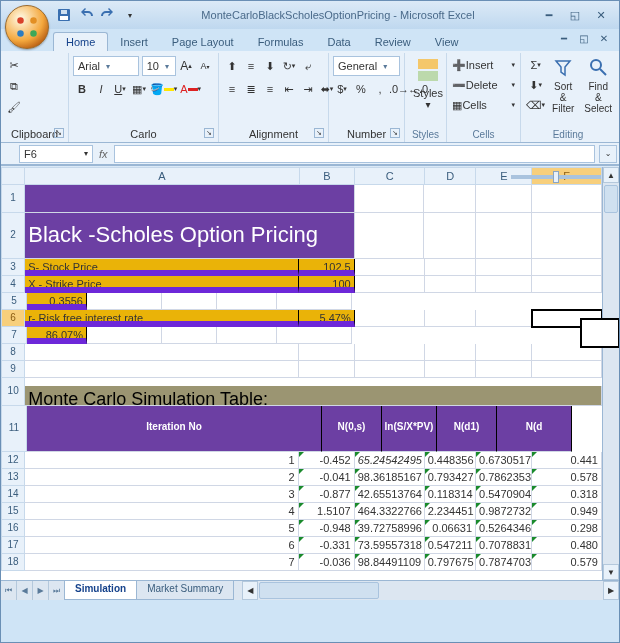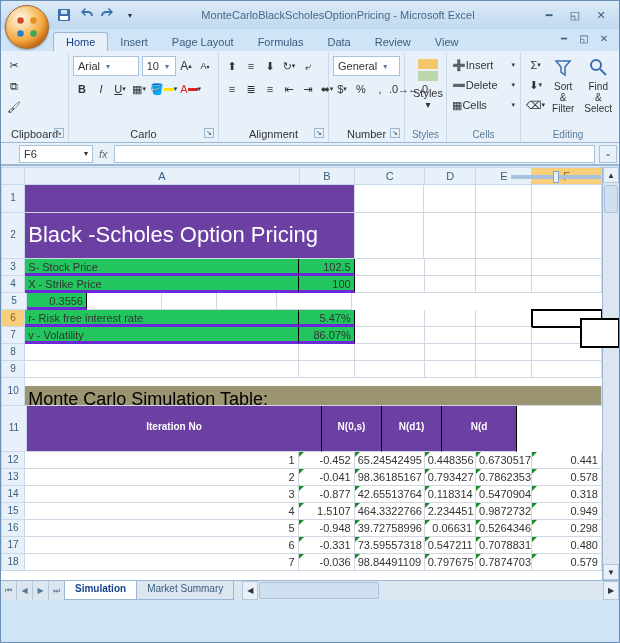--- a/index.html
+++ b/index.html
@@ -44,21 +44,21 @@
 .row.tall{height:46px}
 .row.med{height:28px}
 .rowhdr{width:26px;border:1px solid #c7d9eb;border-top:none;text-align:center;line-height:16px;color:#3a5d7d;background:#e8f1fa;font-size:10px}
 .row.tall .rowhdr{line-height:44px}
 .row.med .rowhdr{line-height:26px}
 .row.active .rowhdr{background:#f7cf7c;color:#8a5d13}
 .cell{border-right:1px solid #d0d7e5;border-bottom:1px solid #d0d7e5;padding:0 3px;overflow:hidden;white-space:nowrap;line-height:16px;font-size:11px}
 .row.tall .cell{line-height:44px}
 .c-purple{background:#6c3fa3;color:#fff}
 .c-olive{background:#9b9572}
-.c-olive-b{background:#22c55e;border-right:1px solid #000;border-bottom:3px solid #6d28d9}
+.c-olive-b{background:#eab308;border-right:1px solid #000;border-bottom:6px solid #6d28d9}
 .big-title{font-family:Arial;font-size:22px;color:#fff;line-height:40px;padding-bottom:3px}
 .hdr-txt{font-family:Arial;font-size:18px;color:#000;line-height:26px}
 .col-hdr-cell{background:#6c3fa3;color:#fff;text-align:center;font-weight:bold;border-right:1px solid #000;font-size:10px;display:flex;align-items:flex-end;justify-content:center;padding-bottom:2px}
 .num{text-align:right}
 .tick{position:relative}
 .tick:before{content:"";position:absolute;top:0;left:0;border-top:5px solid #1a8a2c;border-right:5px solid transparent}
 .selcell{outline:2px solid #000;outline-offset:-1px}
 .vscroll{width:17px;background:#dce6f1;border-left:1px solid #9bb7d4;display:flex;flex-direction:column}
 .vscroll .arr{height:16px;border:1px solid #b4c8dc;background:#e8f1fa;display:flex;align-items:center;justify-content:center;font-size:8px}
 .vscroll .thumb{margin:1px;background:#cfe0f0;border:1px solid #a9c3de;border-radius:2px}
@@ -353,21 +353,20 @@
             <div class="rowhdr">6</div>
             <div class="cell c-olive-b" style="width: 295px; font-family: Arial;">r-  Risk free interest rate</div>
             <div class="cell c-olive-b num" style="width: 60px;">5.47%</div>
             <div class="cell " style="width: 75px;"></div>
             <div class="cell " style="width: 55px;"></div>
             <div class="cell " style="width: 60px;"></div>
             <div class="cell selcell" style="width: 75px;"></div>
           </div>
           <div class="row ">
             <div class="rowhdr">7</div>
-            <div class="cell c-olive-b" style="width: 295px; font-family: Arial;">v - Volatility</div>
             <div class="cell c-olive-b num" style="width: 60px;">86.07%</div>
             <div class="cell " style="width: 75px;"></div>
             <div class="cell " style="width: 55px;"></div>
             <div class="cell " style="width: 60px;"></div>
             <div class="cell " style="width: 75px;"></div>
           </div>
           <div class="row ">
             <div class="rowhdr">8</div>
             <div class="cell " style="width: 295px;"></div>
             <div class="cell " style="width: 60px;"></div>
@@ -386,28 +385,29 @@
             <div class="cell " style="width: 75px;"></div>
           </div>
           <div class="row med">
             <div class="rowhdr">10</div>
             <div class="cell c-olive hdr-txt" style="width: 620px; margin-top: 8px;">Monte Carlo Simulation Table:</div>
           </div>
           <div class="row tall">
             <div class="rowhdr">11</div>
             <div class="cell col-hdr-cell" style="width: 295px;">Iteration No</div>
             <div class="cell col-hdr-cell" style="width: 60px;">N(0,s)</div>
+            <div class="cell col-hdr-cell" style="width: 55px;">ln(S/X*PV)</div>
             <div class="cell col-hdr-cell" style="width: 60px;">N(d1)</div>
             <div class="cell col-hdr-cell" style="width: 75px;">N(d</div>
           </div>
           <div class="row ">
             <div class="rowhdr">12</div>
             <div class="cell num" style="width: 295px;">1</div>
             <div class="cell num tick" style="width: 60px;">-0.452</div>
-            <div class="cell num tick" style="width: 75px;">65.24542495</div>
+            <div class="cell num tick" style="width: 75px; font-style: italic;">65.24542495</div>
             <div class="cell num tick" style="width: 55px;">0.448356</div>
             <div class="cell num tick" style="width: 60px;">0.673051729</div>
             <div class="cell num tick" style="width: 75px;">0.441</div>
           </div>
           <div class="row ">
             <div class="rowhdr">13</div>
             <div class="cell num" style="width: 295px;">2</div>
             <div class="cell num tick" style="width: 60px;">-0.041</div>
             <div class="cell num tick" style="width: 75px;">98.36185167</div>
             <div class="cell num tick" style="width: 55px;">0.793427</div>

